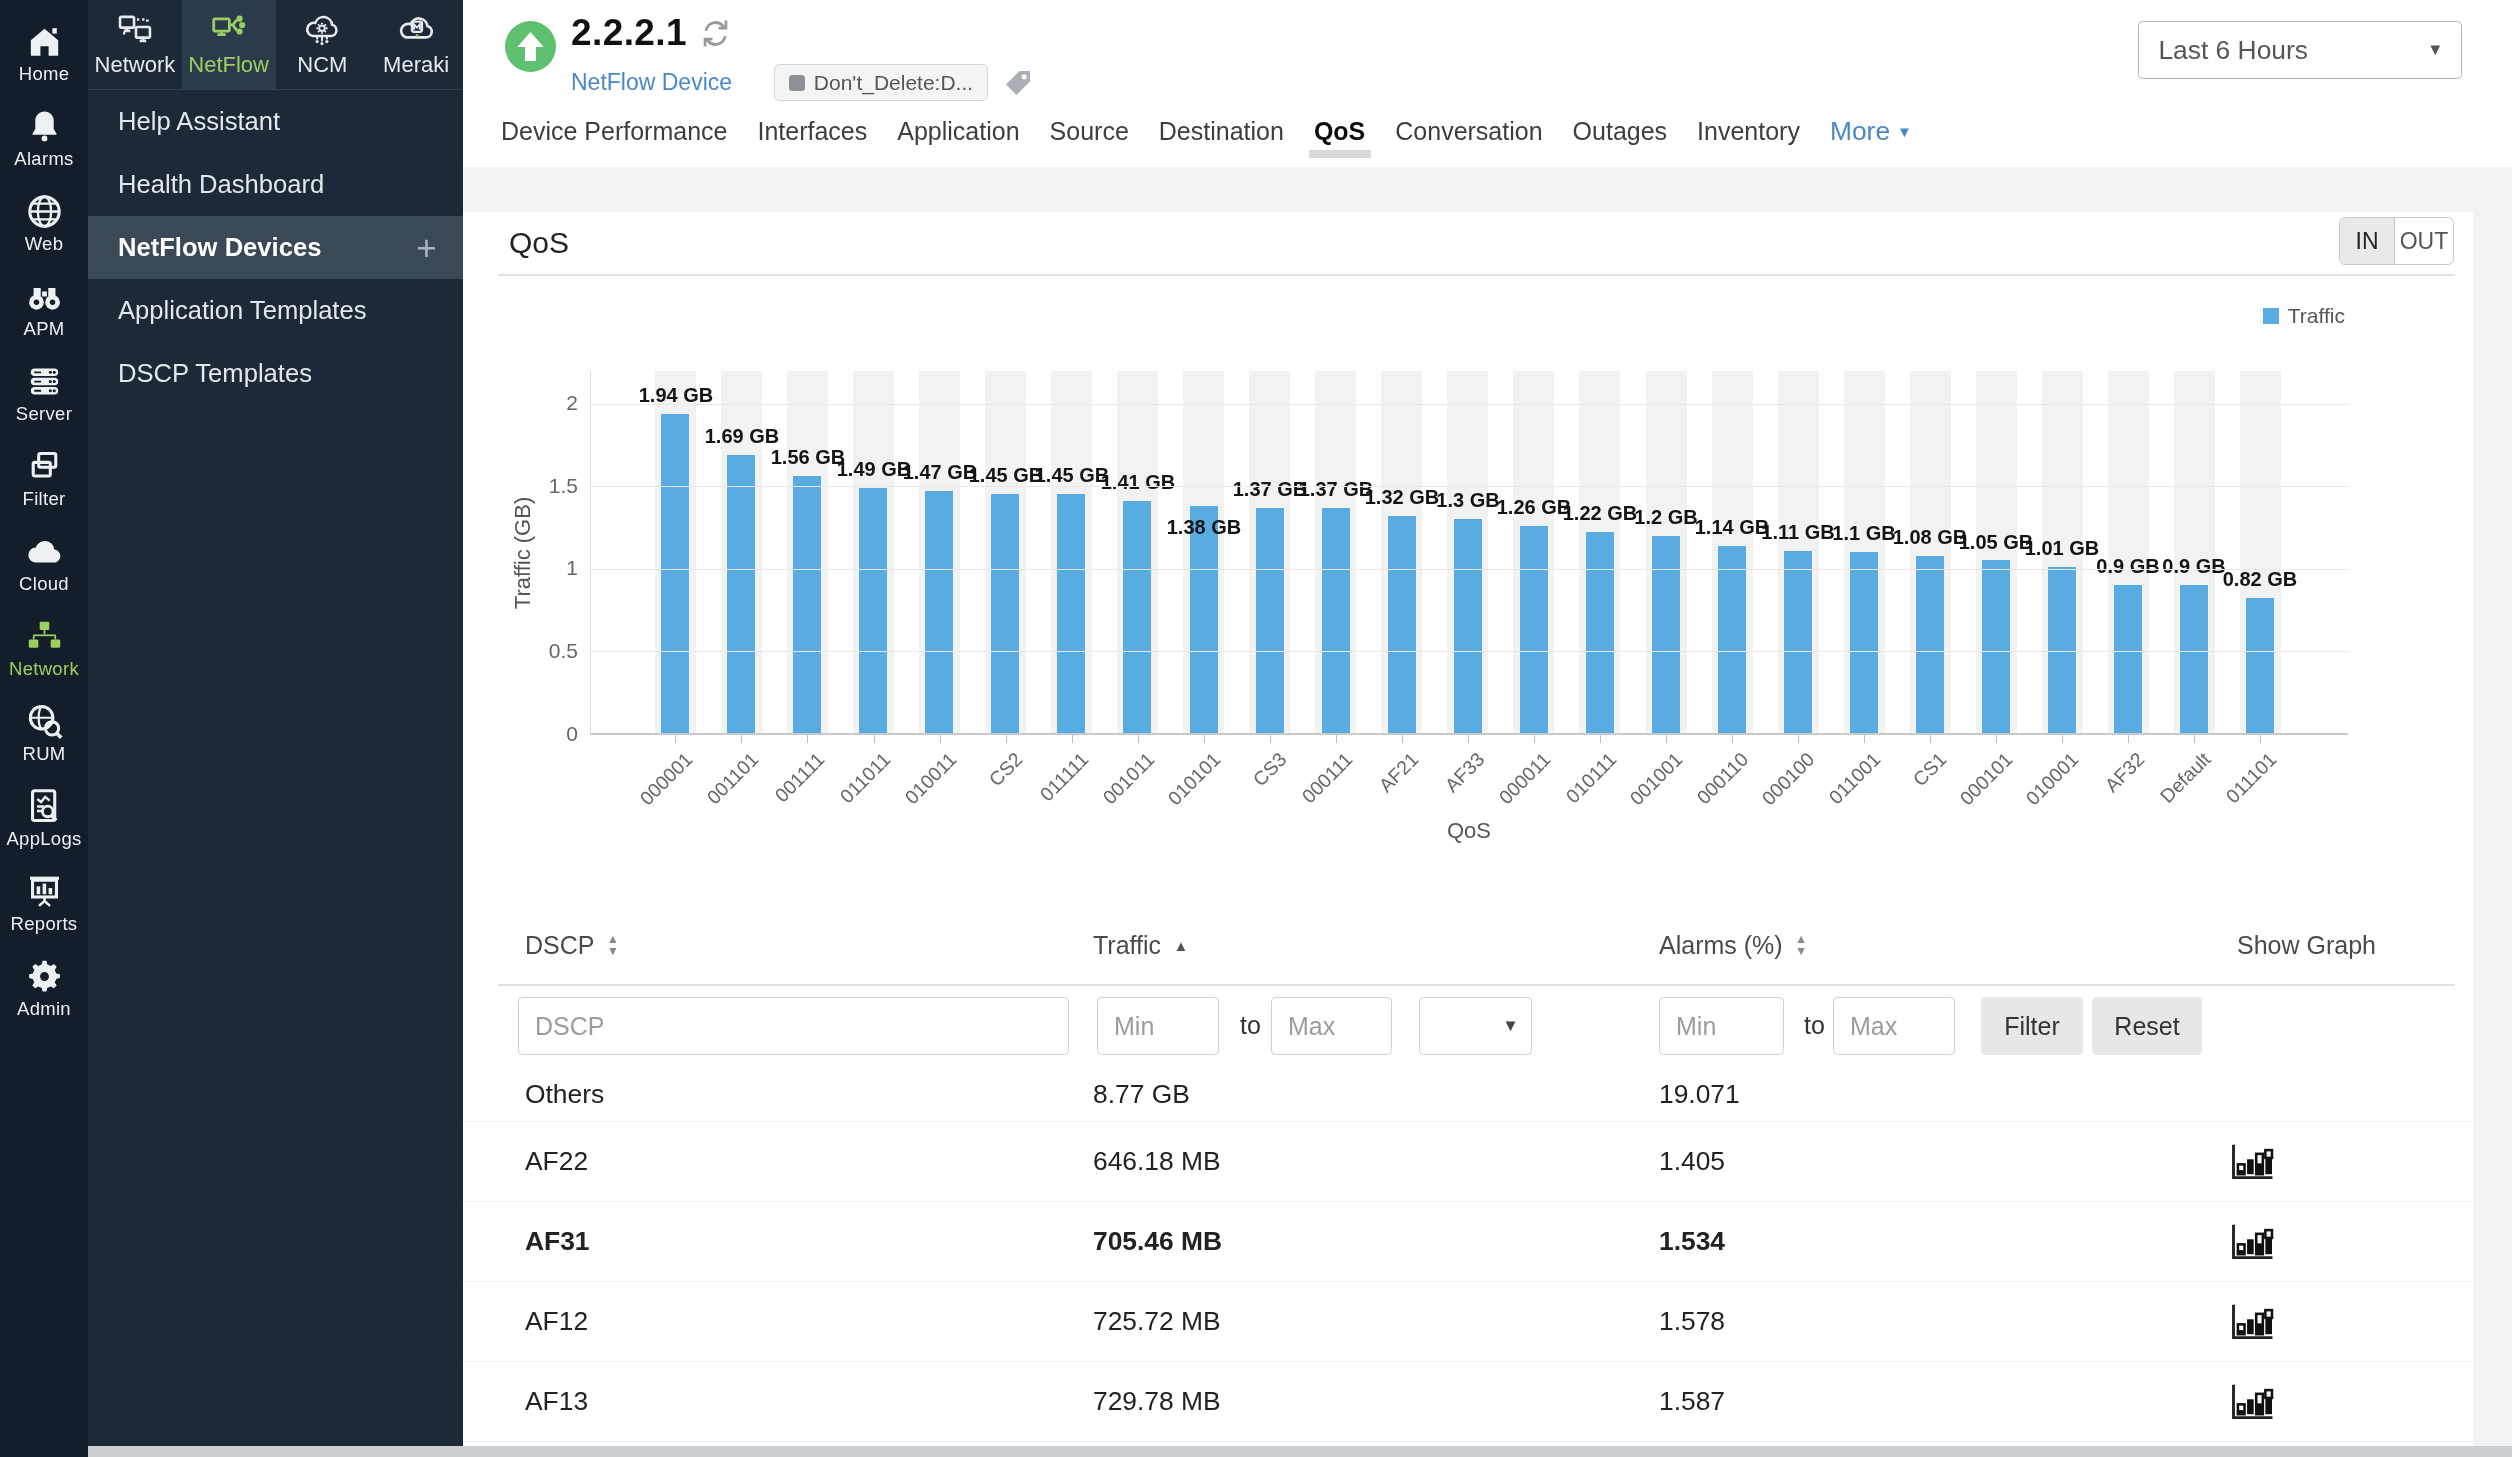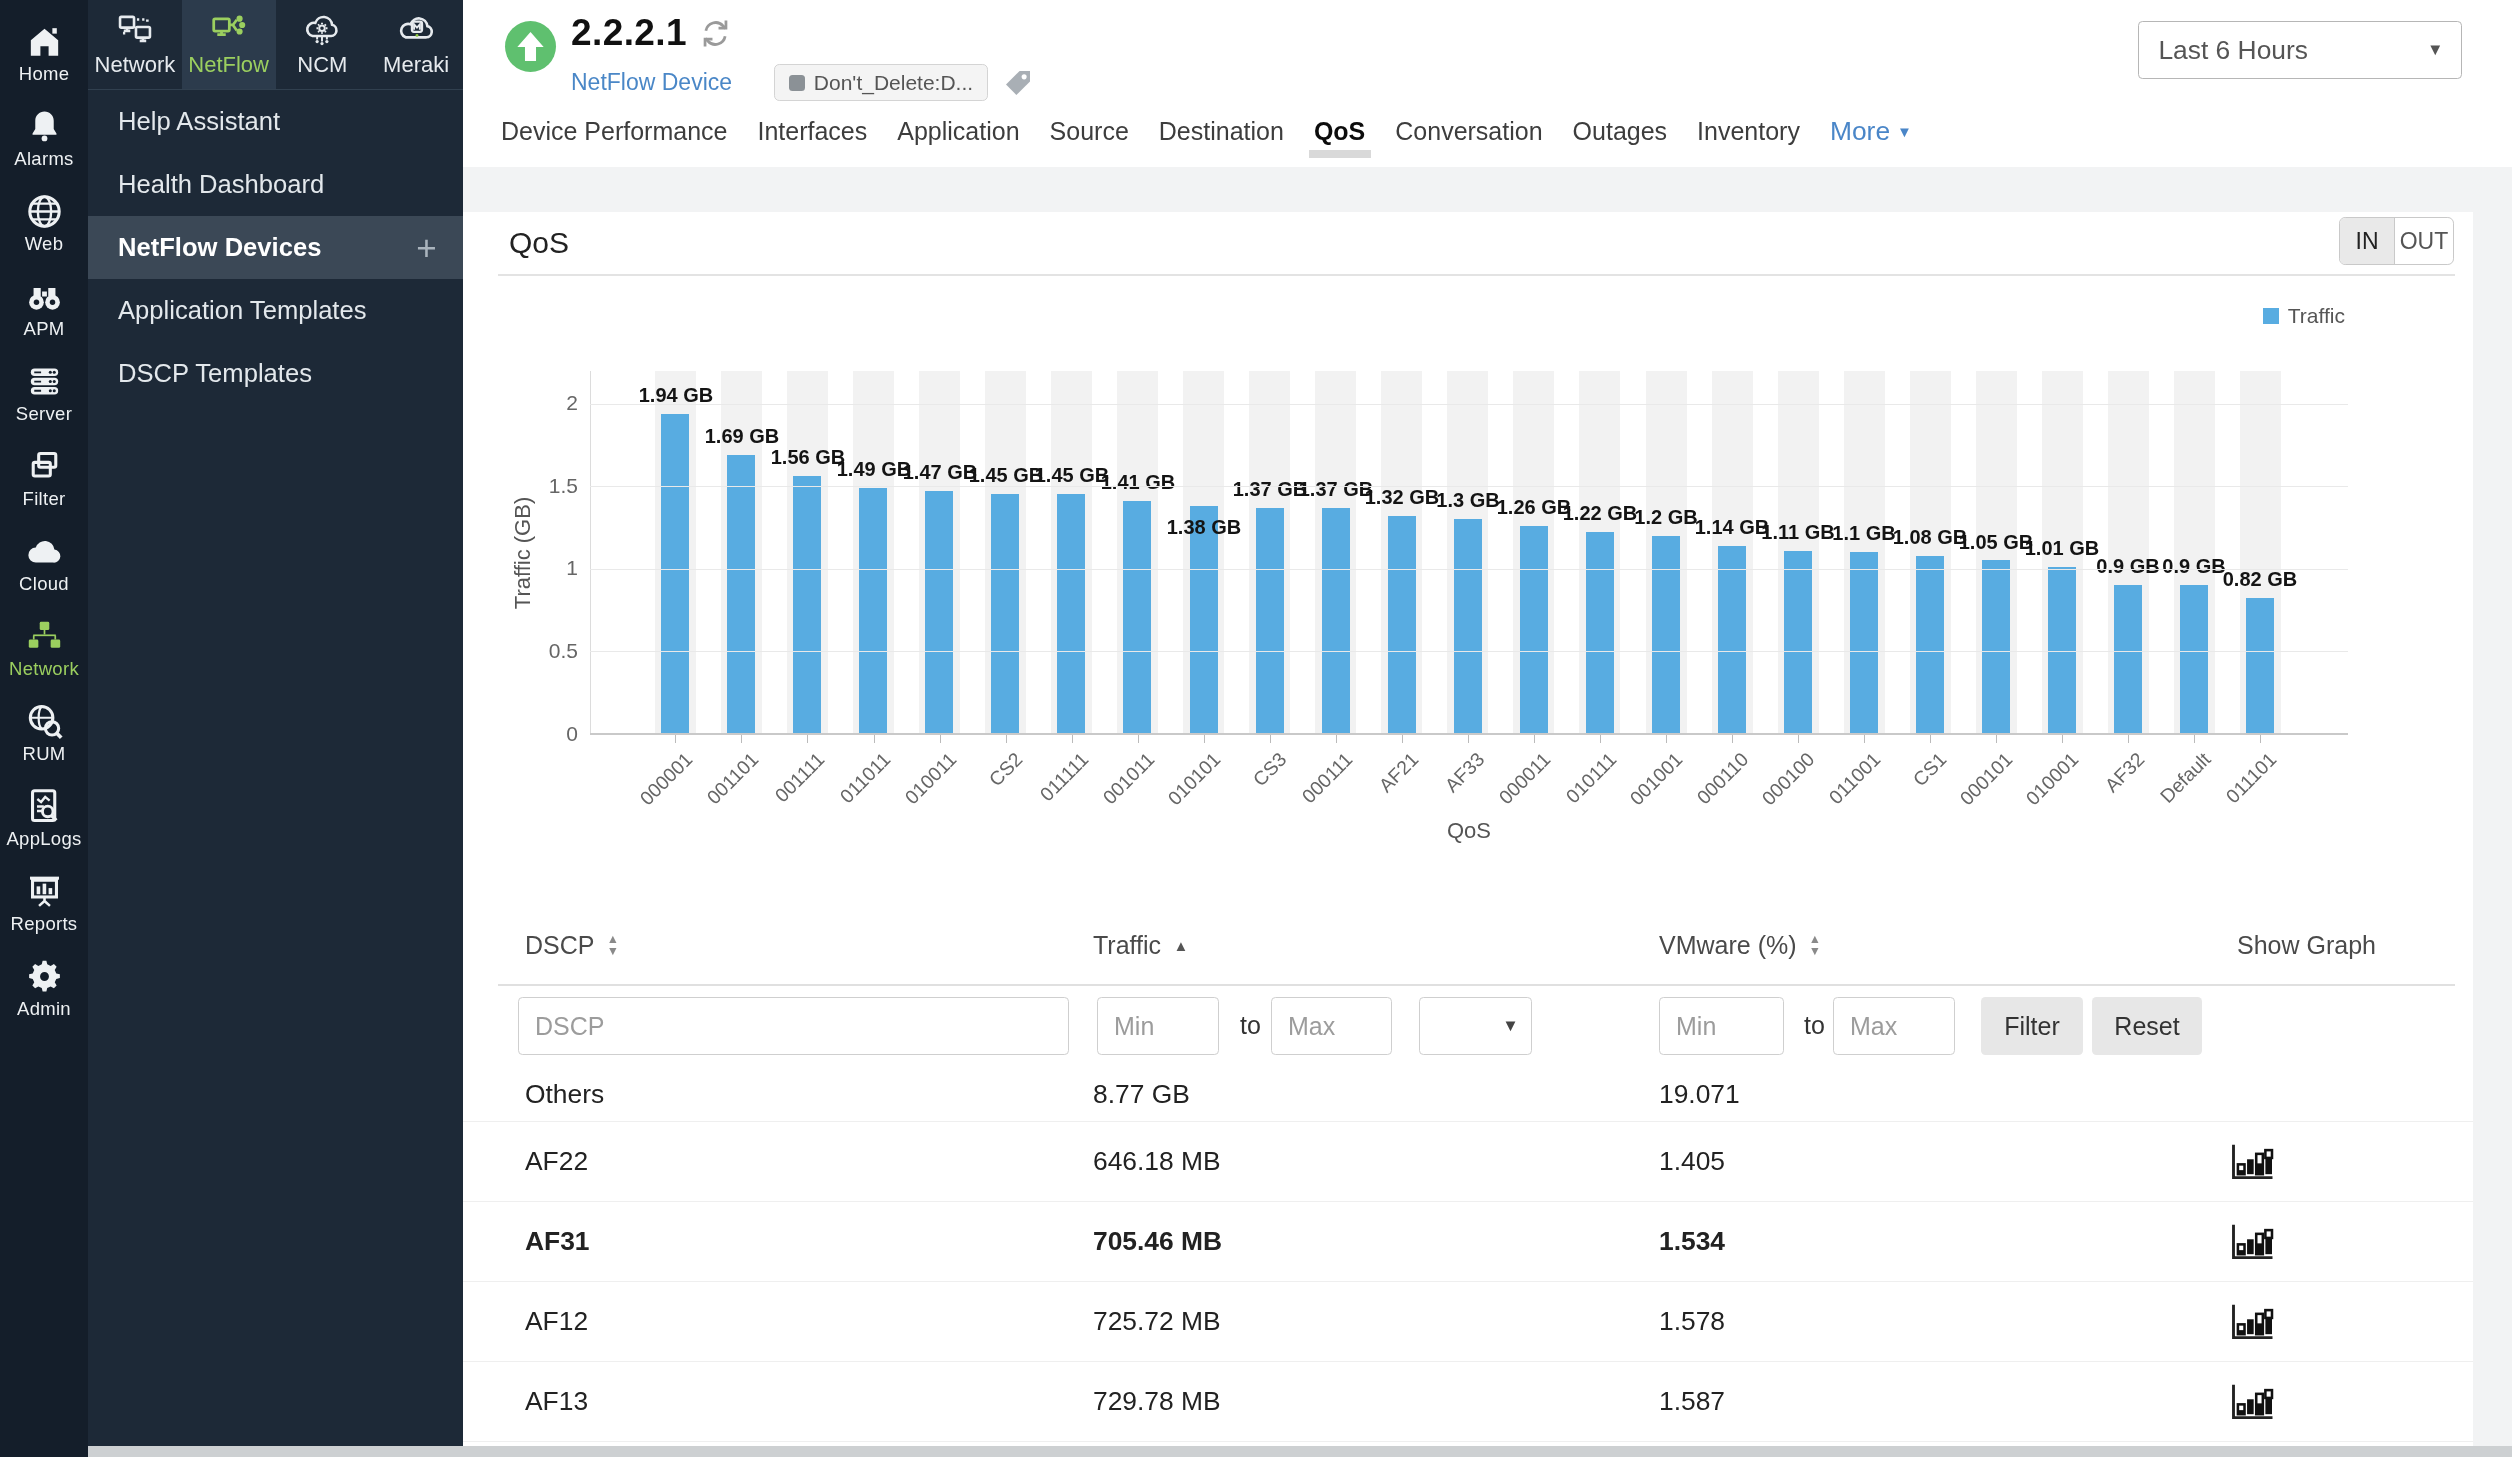--- a/index.html
+++ b/index.html
@@ -594,21 +594,21 @@
           <span class="sorts">
             <span>▲</span>
             <span>▼</span>
           </span>
         </div>
         <div class="thead" style="left: 630px;">
           <span>Traffic</span>
           <span class="sort-asc">▲</span>
         </div>
         <div class="thead" style="left: 1196px;">
-          <span>VMware (%)</span>
+          <span>Alarms (%)</span>
           <span class="sorts">
             <span>▲</span>
             <span>▼</span>
           </span>
         </div>
         <div class="thead plain" style="left: 1774px;">
           <span>Show Graph</span>
         </div>
       </div>
   </div>

